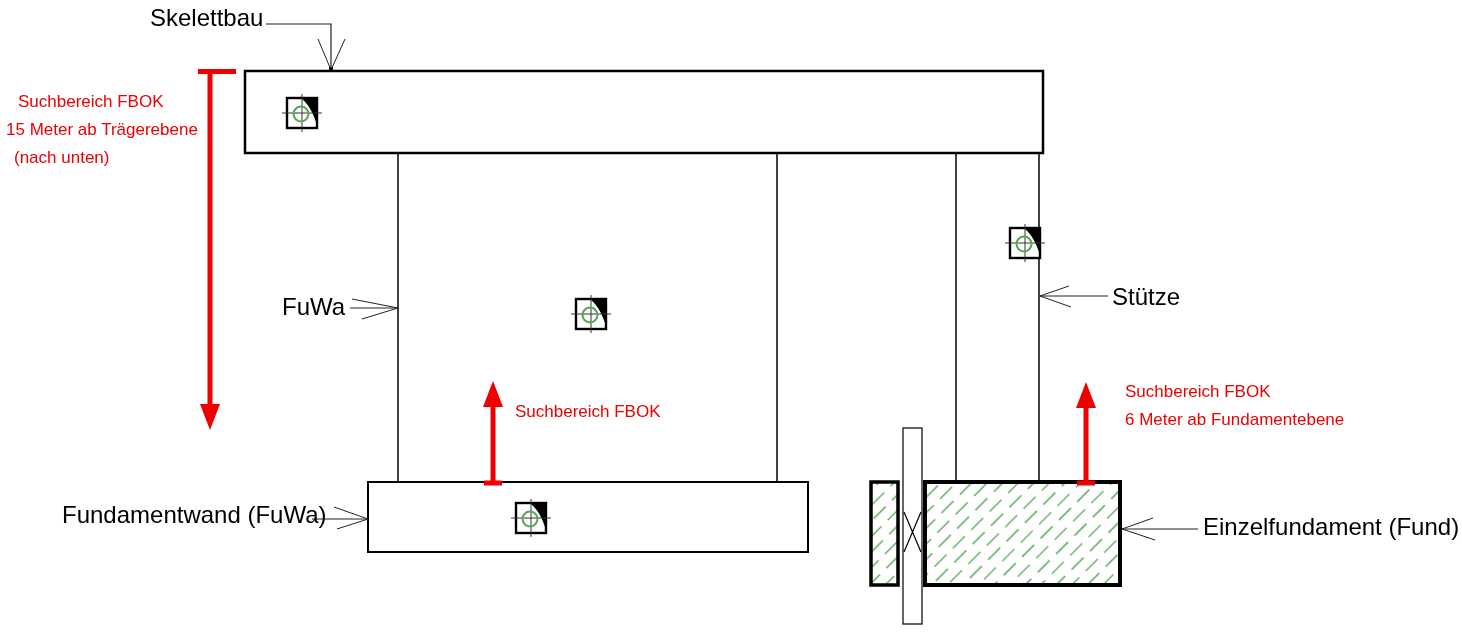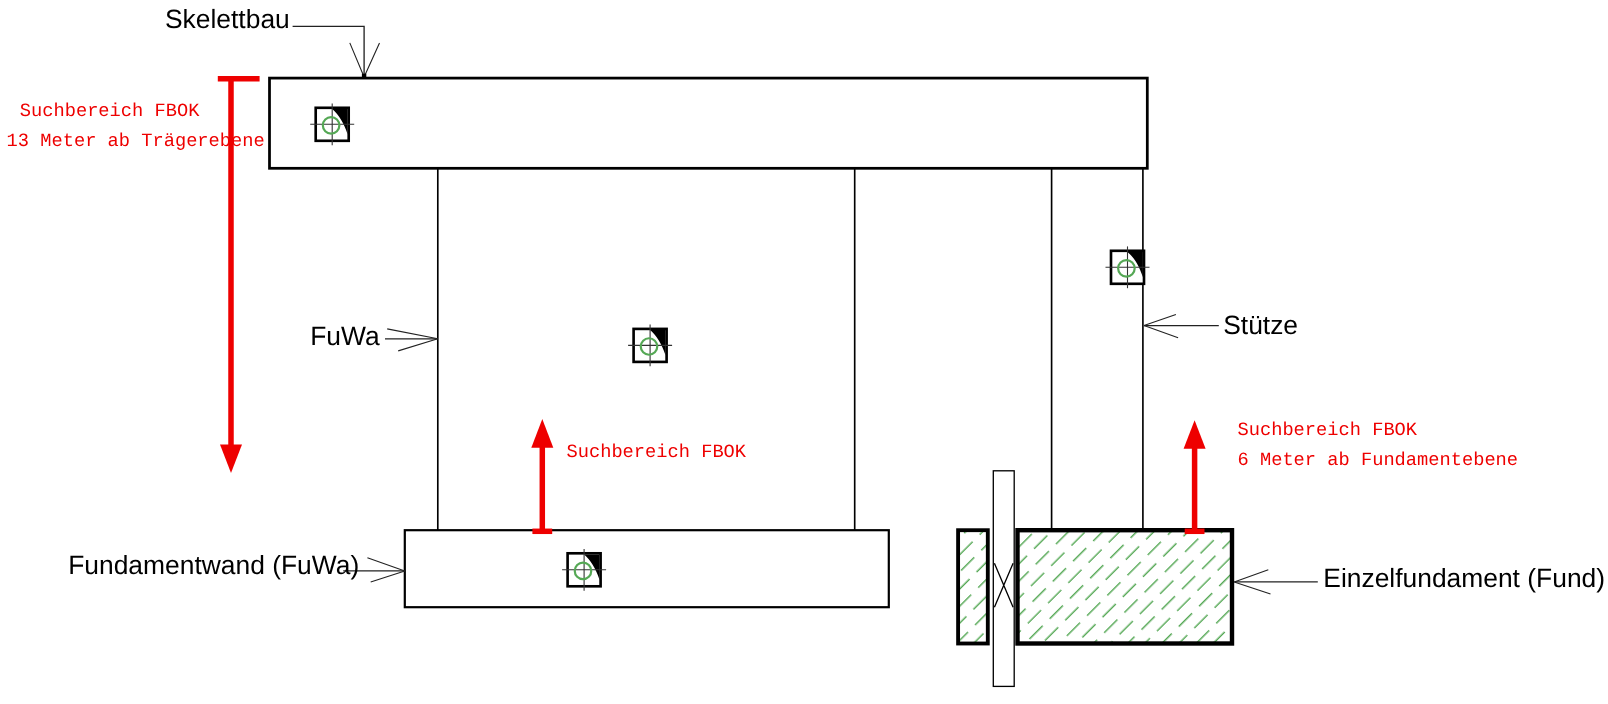--- a/index.html
+++ b/index.html
@@ -24,21 +24,20 @@
     line-height:26px;
     color:var(--ink);
     white-space:nowrap;
   }
   .red-note{
     position:absolute;
     font-size:17px;
     line-height:28px;
     color:var(--red);
     white-space:nowrap;
-    font-family:Liberation Mono, monospace;
   }
   .red-note span{display:block;}
 </style>
 </head>
 <body>
 
 <div id="canvas">
 
   <svg id="linework" width="1462" height="640" viewBox="0 0 1462 640">
     <defs>
@@ -127,21 +126,22 @@
   <div class="label" style="left:282px;top:294px">FuWa</div>
 
   <div class="label" style="left:1112px;top:284px">Stütze</div>
 
   <div class="label" style="left:1203px;top:514px">Einzelfundament (Fund)</div>
 
   <div class="label" style="left:62px;top:502px">Fundamentwand (FuWa)</div>
 
   <div class="red-note" style="left:6px;top:88px">
     <span style="margin-left:12px">Suchbereich FBOK</span>
-    <span>13 Meter ab Trägerebene</span>
+    <span>15 Meter ab Trägerebene</span>
+    <span style="margin-left:8px">(nach unten)</span>
   </div>
 
   <div class="red-note" style="left:515px;top:398px">
     <span>Suchbereich FBOK</span>
   </div>
 
   <div class="red-note" style="left:1125px;top:378px">
     <span>Suchbereich FBOK</span>
     <span>6 Meter ab Fundamentebene</span>
   </div>

